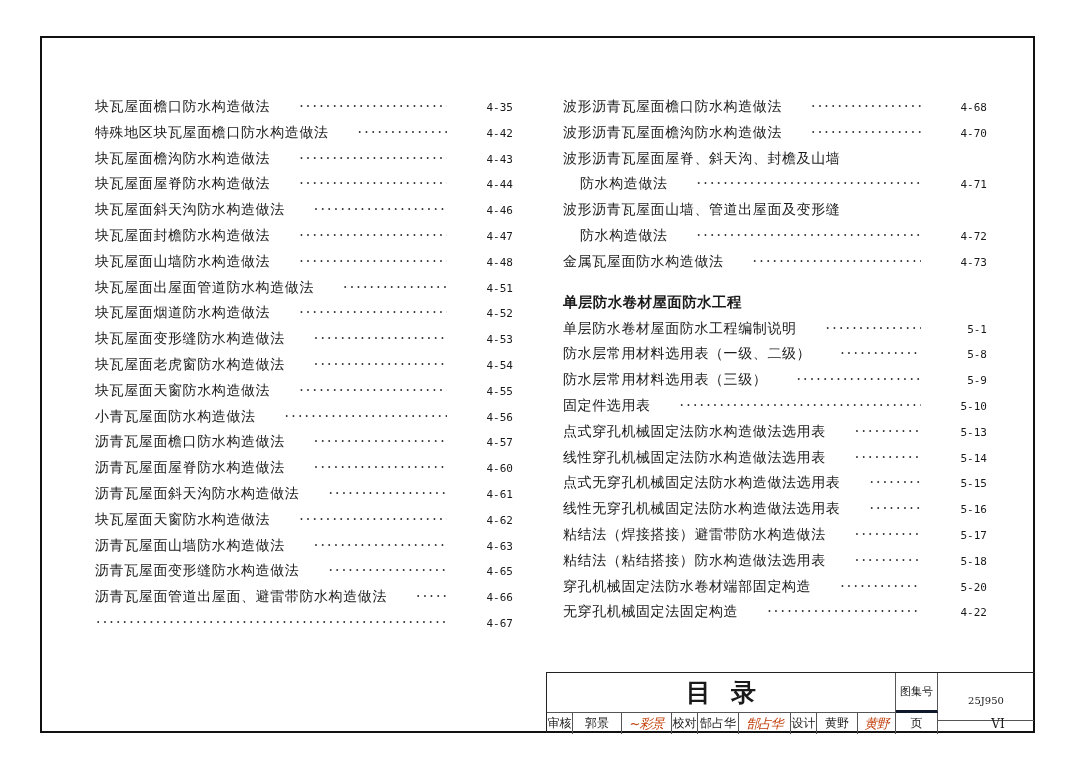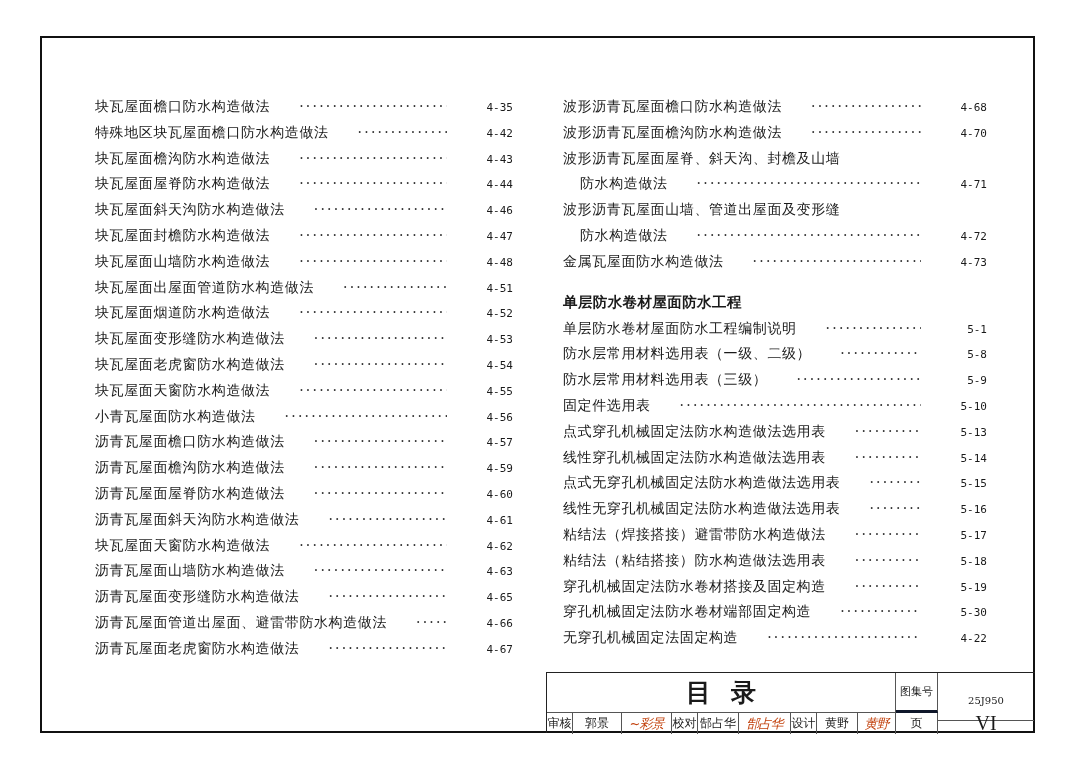--- a/index.html
+++ b/index.html
@@ -174,25 +174,20 @@
       <span class="title">小青瓦屋面防水构造做法</span>
       <span class="dots"></span>
       <span class="page">4-56</span>
     </div>
   <div class="toc-row">
       <span class="title">沥青瓦屋面檐口防水构造做法</span>
       <span class="dots"></span>
       <span class="page">4-57</span>
     </div>
   <div class="toc-row">
-      <span class="title">沥青瓦屋面檐沟防水构造做法</span>
-      <span class="dots"></span>
-      <span class="page">4-59</span>
-    </div>
-  <div class="toc-row">
       <span class="title">沥青瓦屋面屋脊防水构造做法</span>
       <span class="dots"></span>
       <span class="page">4-60</span>
     </div>
   <div class="toc-row">
       <span class="title">沥青瓦屋面斜天沟防水构造做法</span>
       <span class="dots"></span>
       <span class="page">4-61</span>
     </div>
   <div class="toc-row">
@@ -209,21 +204,20 @@
       <span class="title">沥青瓦屋面变形缝防水构造做法</span>
       <span class="dots"></span>
       <span class="page">4-65</span>
     </div>
   <div class="toc-row">
       <span class="title">沥青瓦屋面管道出屋面、避雷带防水构造做法</span>
       <span class="dots"></span>
       <span class="page">4-66</span>
     </div>
   <div class="toc-row">
-      <span class="title">沥青瓦屋面老虎窗防水构造做法</span>
       <span class="dots"></span>
       <span class="page">4-67</span>
     </div>
 </div>
 
 <div class="col col-right">
   <div class="toc-row">
       <span class="title">波形沥青瓦屋面檐口防水构造做法</span>
       <span class="dots"></span>
       <span class="page">4-68</span>
@@ -301,28 +295,23 @@
       <span class="title">粘结法（焊接搭接）避雷带防水构造做法</span>
       <span class="dots"></span>
       <span class="page">5-17</span>
     </div>
   <div class="toc-row">
       <span class="title">粘结法（粘结搭接）防水构造做法选用表</span>
       <span class="dots"></span>
       <span class="page">5-18</span>
     </div>
   <div class="toc-row">
-      <span class="title">穿孔机械固定法防水卷材搭接及固定构造</span>
-      <span class="dots"></span>
-      <span class="page">5-19</span>
-    </div>
-  <div class="toc-row">
       <span class="title">穿孔机械固定法防水卷材端部固定构造</span>
       <span class="dots"></span>
-      <span class="page">5-30</span>
+      <span class="page">5-20</span>
     </div>
   <div class="toc-row">
       <span class="title">无穿孔机械固定法固定构造</span>
       <span class="dots"></span>
       <span class="page">4-22</span>
     </div>
 </div>
 
 <div class="title-block">
   <div class="tb-cell tb-title">目录</div>
@@ -332,14 +321,14 @@
   <div class="tb-cell tb-row2" style="left:0;width:26px;">审核</div>
   <div class="tb-cell tb-row2" style="left:26px;width:49px;">郭景</div>
   <div class="tb-cell tb-row2 sig" style="left:75px;width:50px;">~彩景</div>
   <div class="tb-cell tb-row2" style="left:125px;width:26px;">校对</div>
   <div class="tb-cell tb-row2" style="left:151px;width:41px;">郜占华</div>
   <div class="tb-cell tb-row2 sig" style="left:192px;width:52px;">郜占华</div>
   <div class="tb-cell tb-row2" style="left:244px;width:26px;">设计</div>
   <div class="tb-cell tb-row2" style="left:270px;width:41px;">黄野</div>
   <div class="tb-cell tb-row2 sig" style="left:311px;width:38px;">黄野</div>
   <div class="tb-cell tb-row2" style="left:349px;width:42px;">页</div>
-  <div class="tb-cell tb-row2" style="left:391px;width:96px;border-right:none;font-size:20px;font-family:Liberation Serif, serif;">VI</div>
+  <div class="tb-cell tb-row2" style="left:403px;width:96px;border-right:none;font-size:12px;">VI</div>
 </div>
 
 </body></html>

